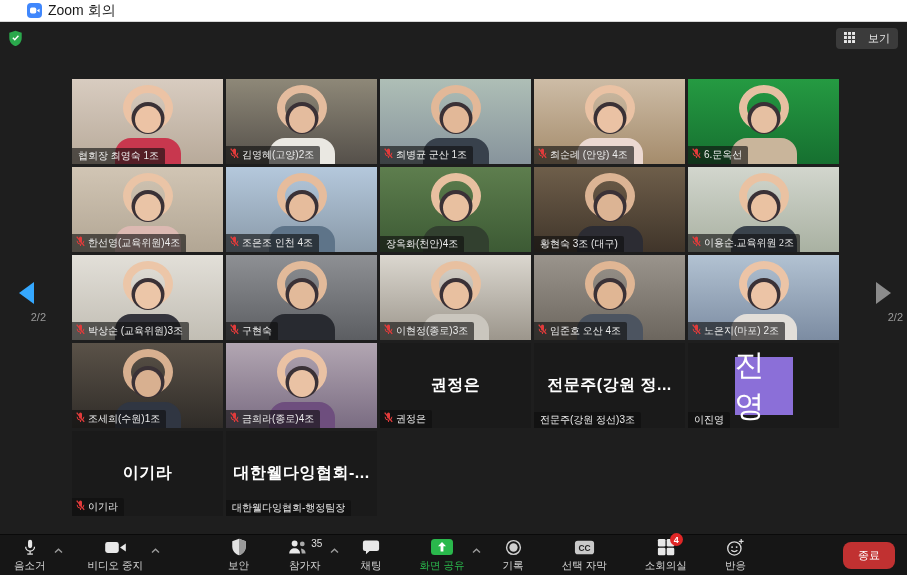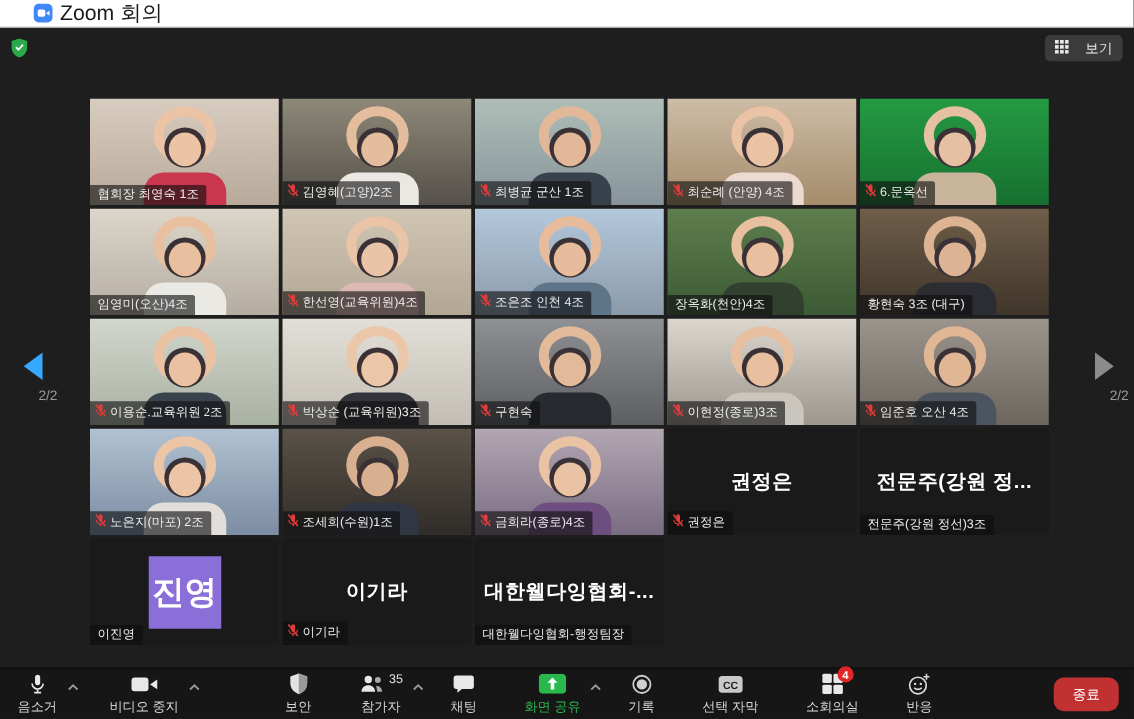--- a/index.html
+++ b/index.html
@@ -5,35 +5,35 @@
   html,body{margin:0;padding:0;width:907px;height:575px;background:#1e1e1e;
     font-family:"Liberation Sans","DejaVu Sans",sans-serif;overflow:hidden}
   #app{position:relative;width:907px;height:575px}
 
   
   .titlebar{position:absolute;top:0;left:0;right:0;height:22px;background:#ffffff;
     display:flex;align-items:center;padding-left:27px;gap:6px;box-sizing:border-box;
     border-bottom:1px solid #d8d8d8}
   .zoom-logo{width:15px;height:15px;border-radius:4px;background:#4087fc;
     display:flex;align-items:center;justify-content:center}
-  .titlebar-text{font-size:17px;color:#1a1a1a}
+  .titlebar-text{font-size:14px;color:#1a1a1a}
 
   
   .shield-btn{position:absolute;top:30px;left:8px;width:15px;height:16px;cursor:pointer}
   .view-btn{position:absolute;top:28px;right:9px;background:#3b3b3b;border-radius:4px;
     color:#e9e9e9;font-size:11px;padding:3px 8px;display:flex;align-items:center;gap:13px;cursor:pointer}
 
   
   .grid{position:absolute;left:72px;top:79px;display:grid;
     grid-template-columns:repeat(5,151px);grid-auto-rows:85px;gap:3px}
   .tile{position:relative;overflow:hidden;background:#1a1a1a}
   .tile.dark{display:flex;align-items:center;justify-content:center}
   .center-name{color:#fff;font-size:16px;font-weight:bold;letter-spacing:.5px}
   .avatar{width:58px;height:58px;display:flex;align-items:center;justify-content:center;
-    color:#fff;font-size:26px;font-weight:bold}
+    color:#fff;font-size:30px;font-weight:normal}
   .name-label{position:absolute;left:0;bottom:0;max-width:96%;display:flex;align-items:center;gap:3px;
     background:rgba(15,15,15,.62);color:#ececec;font-size:10px;line-height:12px;
     padding:2px 6px 2px 4px;white-space:nowrap;overflow:hidden;text-overflow:ellipsis;border-radius:0 2px 0 0}
   .name-label.nomute{padding-left:6px}
   
   .person{position:absolute;left:50%;bottom:0;transform:translateX(-50%);width:96px;height:80px}
   .arms{position:absolute;top:1px;left:50%;transform:translateX(-50%);
     width:34px;height:30px;border-radius:50%;border:8px solid #e8c2a4}
   .hair{position:absolute;top:18px;left:50%;transform:translateX(-50%);
     width:33px;height:32px;border-radius:50%;background:#3a3136}
@@ -182,31 +182,20 @@
         <div class="name-label">
           <span><svg width="9" height="11" viewBox="0 0 9 11">
               <rect x="3" y="0.4" width="3" height="6" rx="1.5" fill="#e23b3b"></rect>
               <path d="M1.1 4.8 a3.4 3.4 0 0 0 6.8 0" stroke="#e23b3b" fill="none" stroke-width="1"></path>
               <line x1="4.5" y1="8.2" x2="4.5" y2="10" stroke="#e23b3b" stroke-width="1"></line>
               <line x1="0.7" y1="0.7" x2="8.2" y2="9.8" stroke="#e23b3b" stroke-width="1.3"></line>
             </svg></span>
           <span>6.문옥선</span>
         </div>
       </div>
-      <div class="tile" style="background: linear-gradient(rgb(221, 214, 202), rgb(180, 172, 160));">
-        <div class="person">
-          <div class="arms" style="border-color:#e8bf9f"></div>
-                     <div class="hair"></div>
-          <div class="head" style="background:#e8bf9f"></div>
-                     <div class="torso" style="background:#ebe9e4"></div>
-        </div>
-        <div class="name-label nomute">
-          <span>임영미(오산)4조</span>
-        </div>
-      </div>
       <div class="tile" style="background: linear-gradient(rgb(209, 197, 180), rgb(178, 166, 148));">
         <div class="person">
           <div class="arms" style="border-color:#eac4a6"></div>
                      <div class="hair"></div>
           <div class="head" style="background:#eac4a6"></div>
                      <div class="torso" style="background:#dcb9b2"></div>
         </div>
         <div class="name-label">
           <span><svg width="9" height="11" viewBox="0 0 9 11">
               <rect x="3" y="0.4" width="3" height="6" rx="1.5" fill="#e23b3b"></rect>

